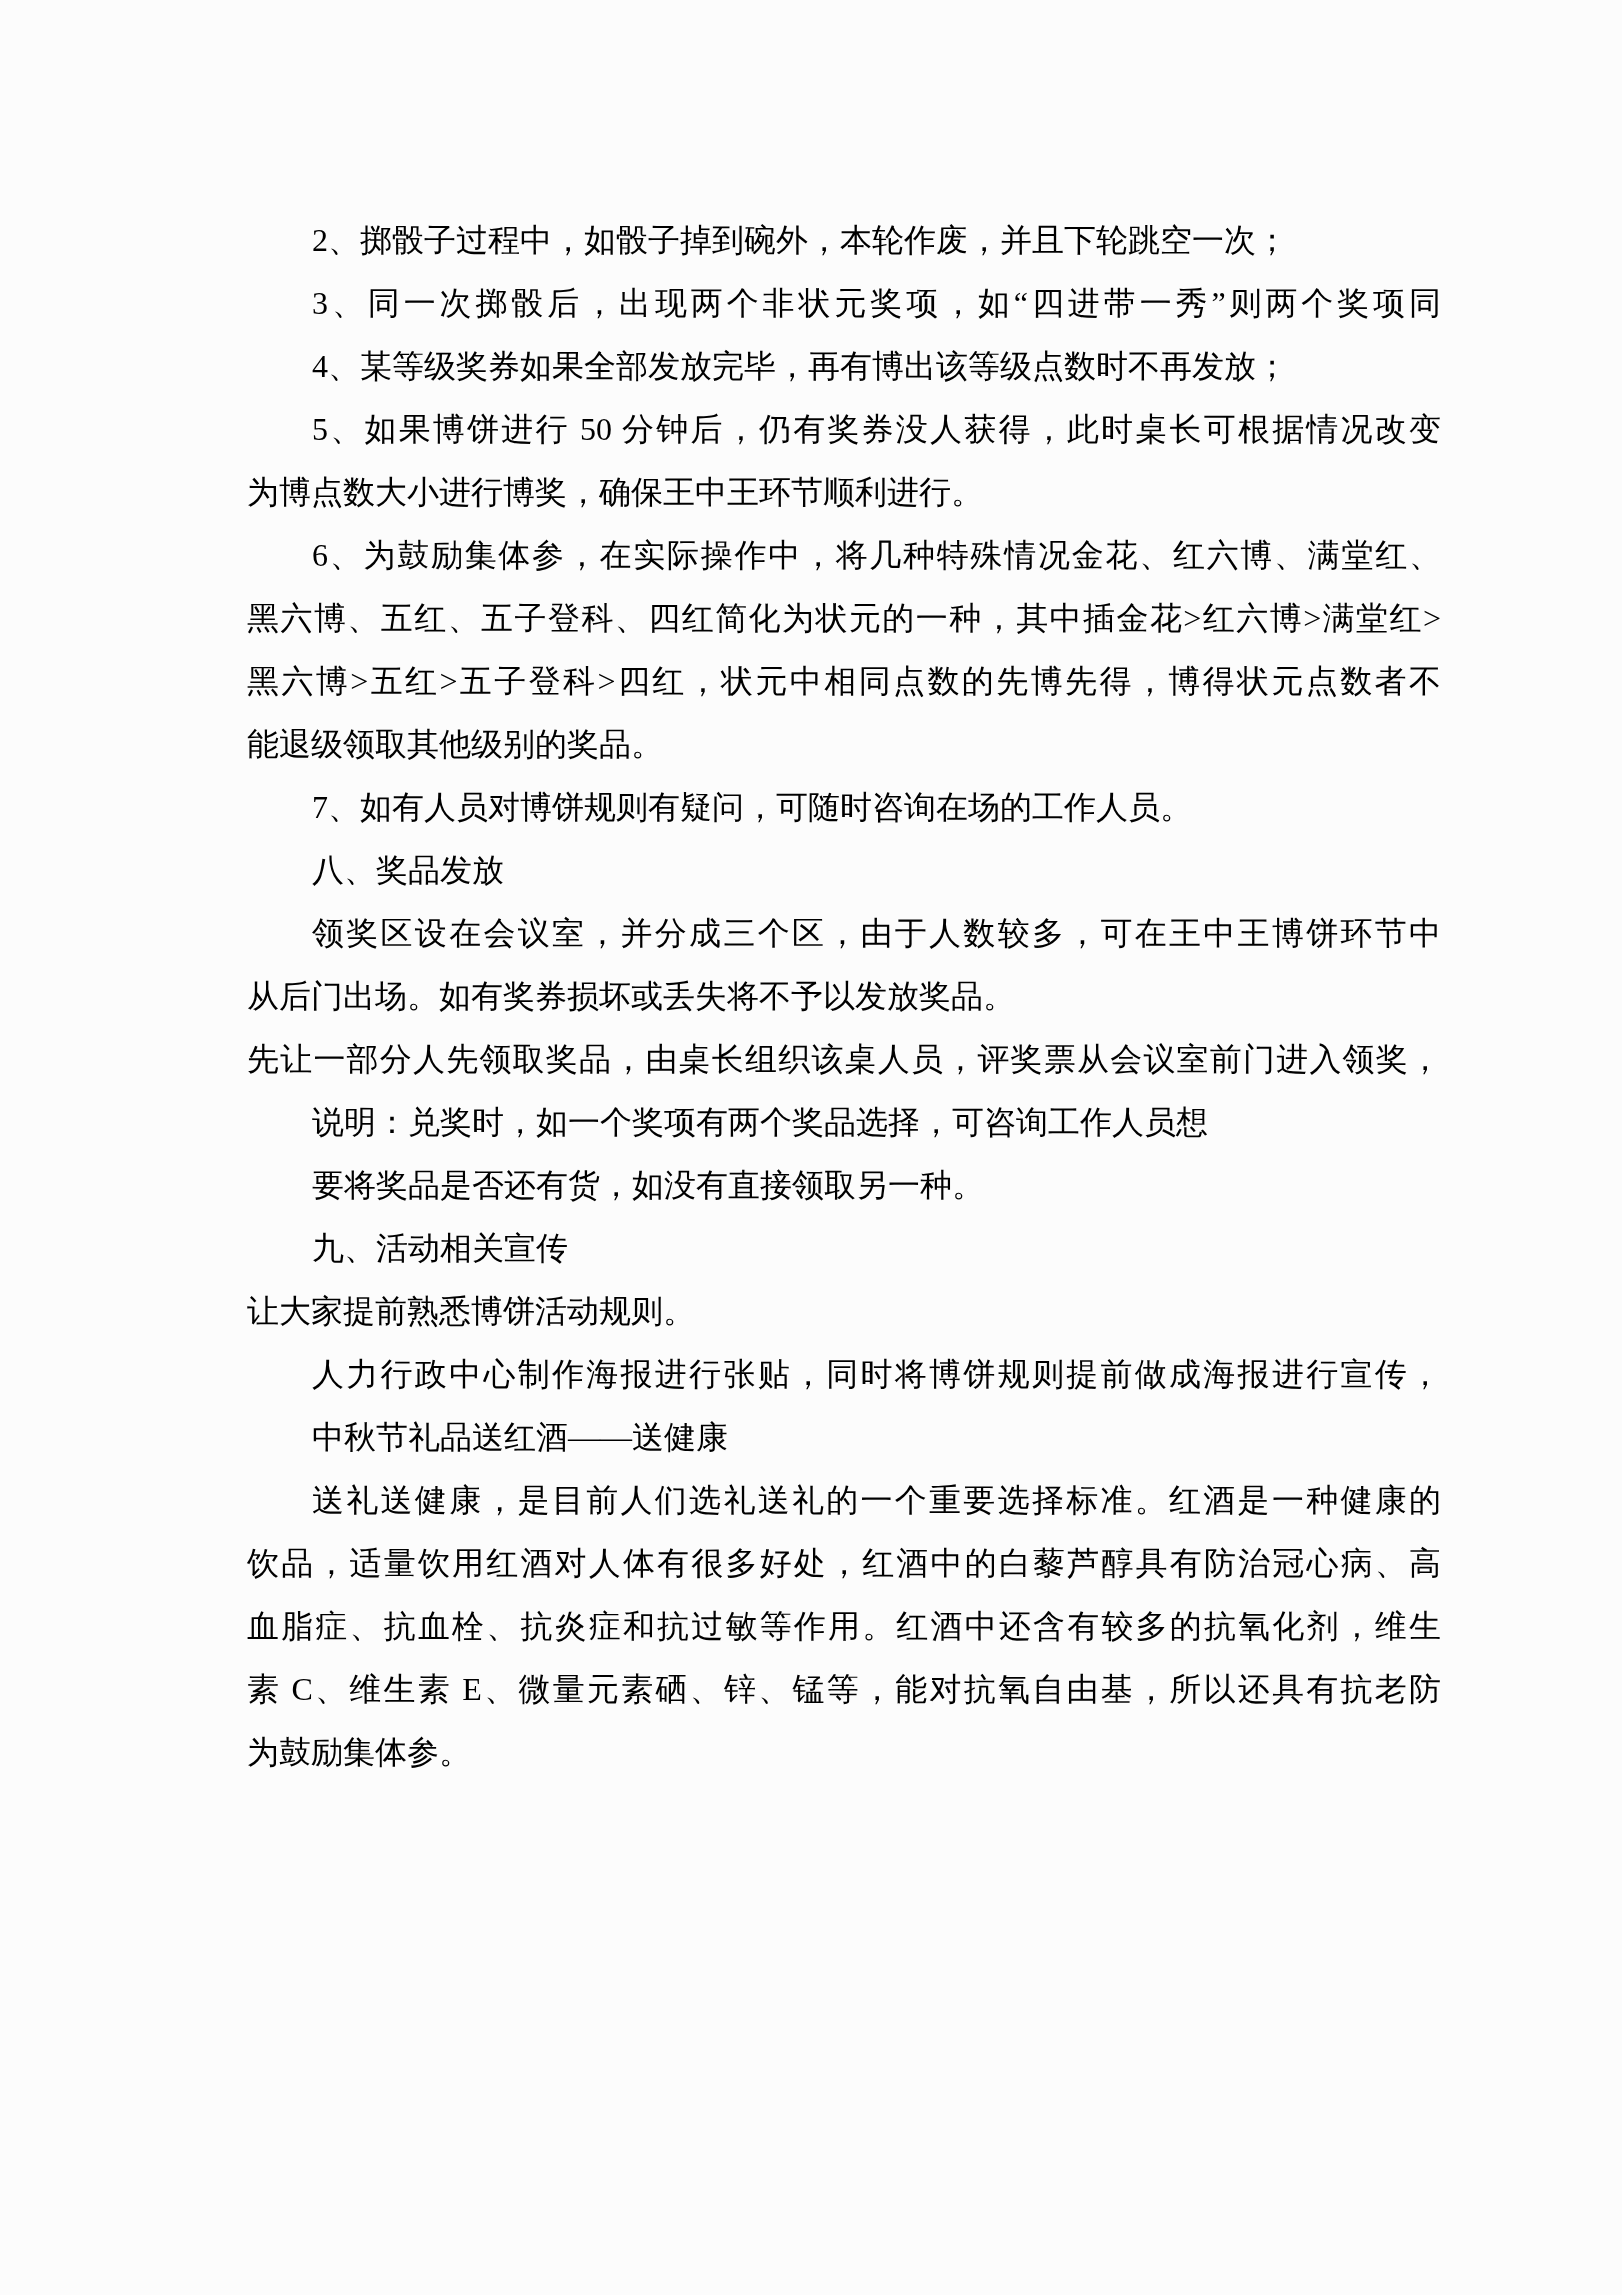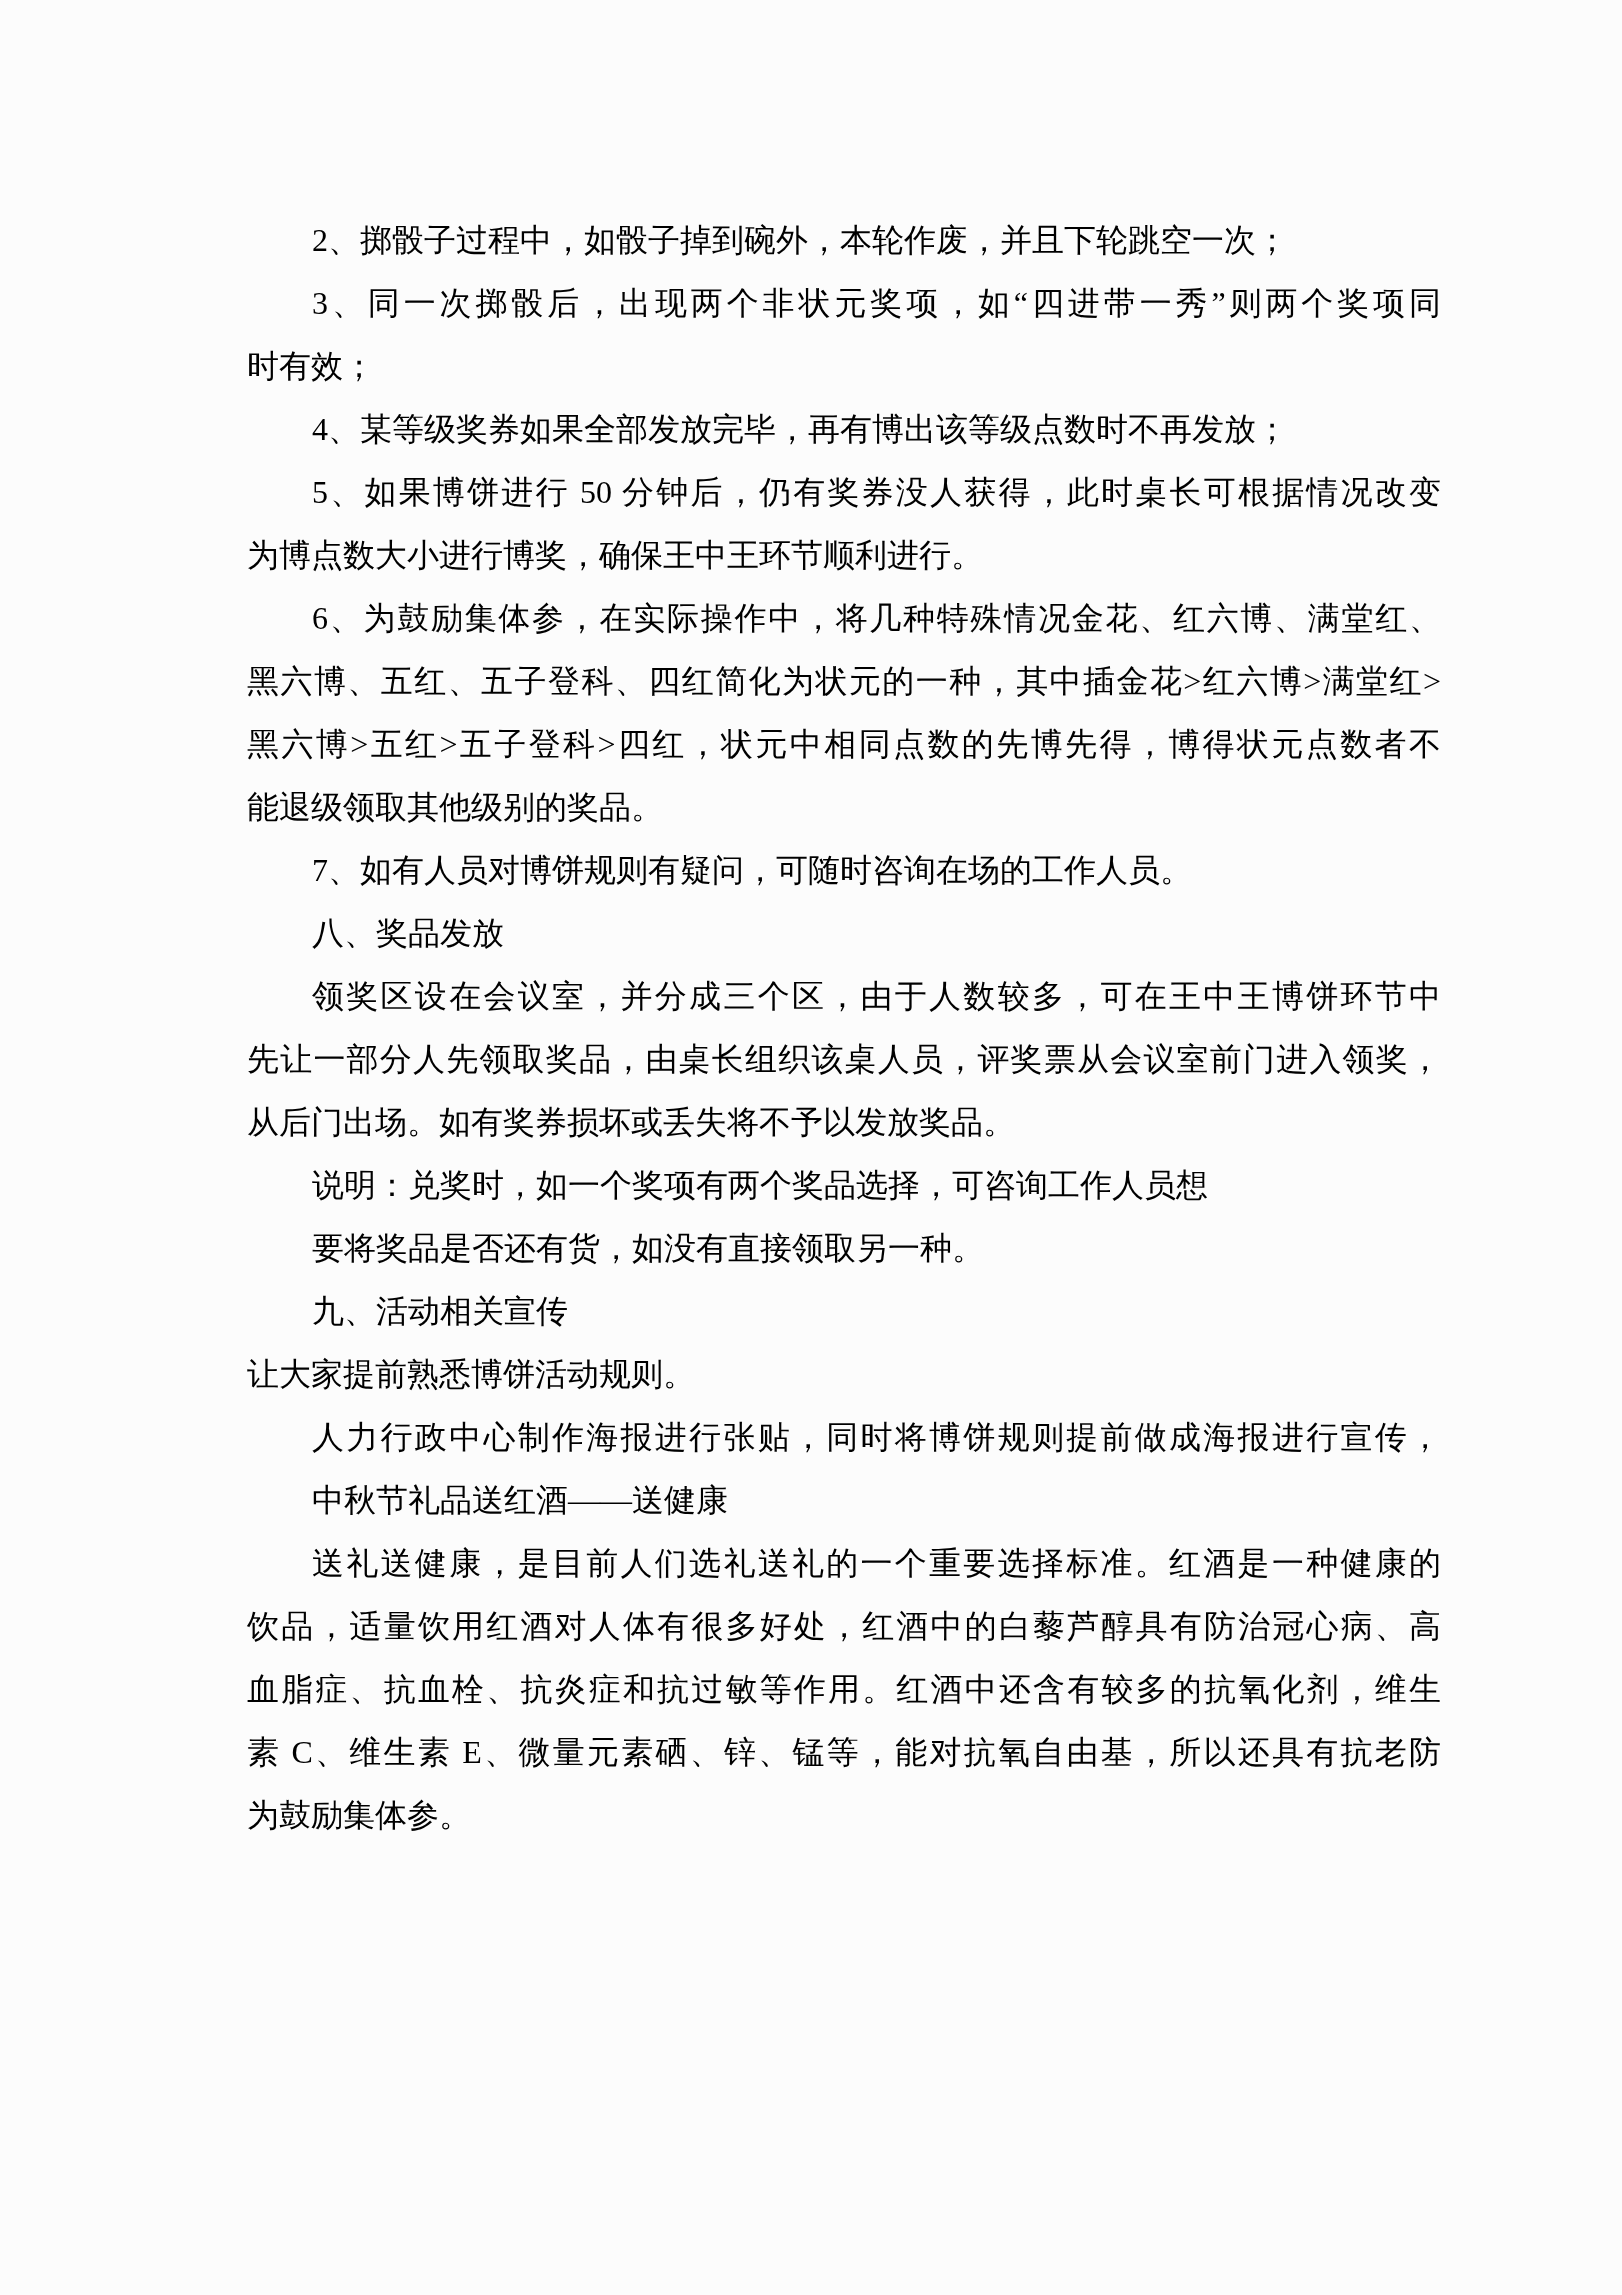--- a/index.html
+++ b/index.html
@@ -27,33 +27,32 @@
   .indent { padding-left: 65px; }
   .fill { text-align: justify; text-align-last: justify; }
 </style>
 </head>
 <body>
 
 <div class="page">
   <div class="content">
     <div class="line indent">2、掷骰子过程中，如骰子掉到碗外，本轮作废，并且下轮跳空一次；</div>
     <div class="line indent fill">3、同一次掷骰后，出现两个非状元奖项，如“四进带一秀”则两个奖项同</div>
-    <div class="line">时有效；</div>
     <div class="line indent">4、某等级奖券如果全部发放完毕，再有博出该等级点数时不再发放；</div>
     <div class="line indent fill">5、如果博饼进行 50 分钟后，仍有奖券没人获得，此时桌长可根据情况改变</div>
     <div class="line">为博点数大小进行博奖，确保王中王环节顺利进行。</div>
     <div class="line indent fill">6、为鼓励集体参，在实际操作中，将几种特殊情况金花、红六博、满堂红、</div>
     <div class="line fill">黑六博、五红、五子登科、四红简化为状元的一种，其中插金花&gt;红六博&gt;满堂红&gt;</div>
     <div class="line fill">黑六博&gt;五红&gt;五子登科&gt;四红，状元中相同点数的先博先得，博得状元点数者不</div>
     <div class="line">能退级领取其他级别的奖品。</div>
     <div class="line indent">7、如有人员对博饼规则有疑问，可随时咨询在场的工作人员。</div>
     <div class="line indent">八、奖品发放</div>
     <div class="line indent fill">领奖区设在会议室，并分成三个区，由于人数较多，可在王中王博饼环节中</div>
+    <div class="line">从后门出场。如有奖券损坏或丢失将不予以发放奖品。</div>
     <div class="line fill">先让一部分人先领取奖品，由桌长组织该桌人员，评奖票从会议室前门进入领奖，</div>
-    <div class="line">从后门出场。如有奖券损坏或丢失将不予以发放奖品。</div>
     <div class="line indent">说明：兑奖时，如一个奖项有两个奖品选择，可咨询工作人员想</div>
     <div class="line indent">要将奖品是否还有货，如没有直接领取另一种。</div>
     <div class="line indent">九、活动相关宣传</div>
     <div class="line">让大家提前熟悉博饼活动规则。</div>
     <div class="line indent fill">人力行政中心制作海报进行张贴，同时将博饼规则提前做成海报进行宣传，</div>
     <div class="line indent">中秋节礼品送红酒——送健康</div>
     <div class="line indent fill">送礼送健康，是目前人们选礼送礼的一个重要选择标准。红酒是一种健康的</div>
     <div class="line fill">饮品，适量饮用红酒对人体有很多好处，红酒中的白藜芦醇具有防治冠心病、高</div>
     <div class="line fill">血脂症、抗血栓、抗炎症和抗过敏等作用。红酒中还含有较多的抗氧化剂，维生</div>
     <div class="line fill">素 C、维生素 E、微量元素硒、锌、锰等，能对抗氧自由基，所以还具有抗老防</div>

